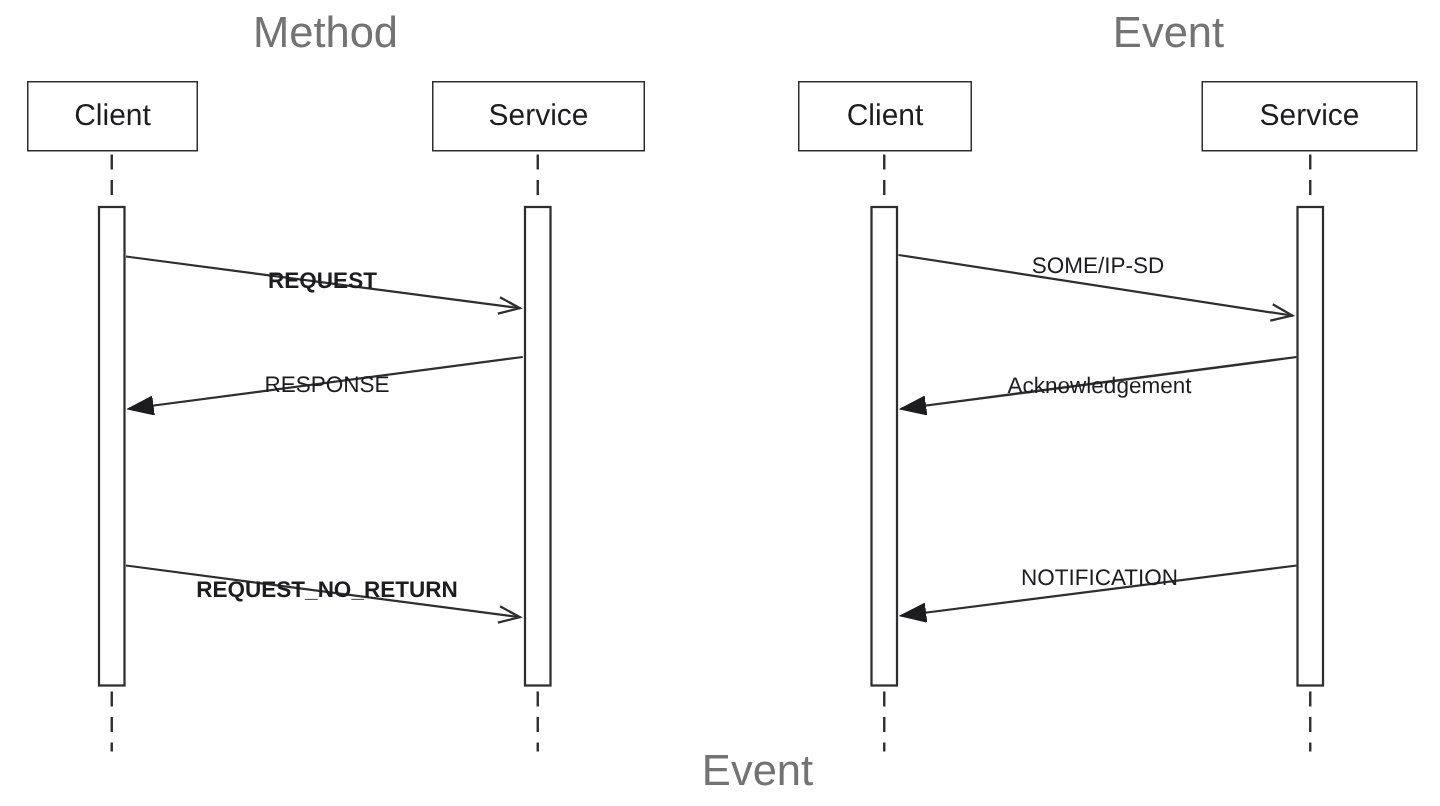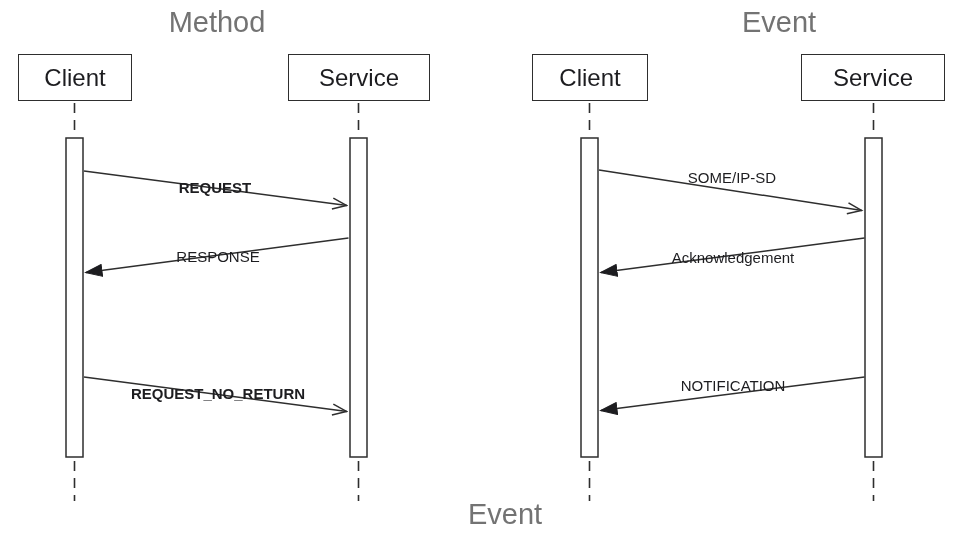--- a/index.html
+++ b/index.html
@@ -36,21 +36,21 @@
   .actor-box {
     position: absolute;
     top: 54px;
     height: 47px;
     box-sizing: border-box;
     border: 1.7px solid #2e2e2e;
     background: #ffffff;
     display: flex;
     align-items: center;
     justify-content: center;
-    font-size: 24px;
+    font-size: 20px;
     color: #1d1d20;
   }
   #box-method-client  { left: 18px;  width: 114px; }
   #box-method-service { left: 288px; width: 142px; }
   #box-event-client   { left: 532px; width: 116px; }
   #box-event-service  { left: 801px; width: 144px; }
 
   .msg-label {
     position: absolute;
     transform: translateX(-50%);

